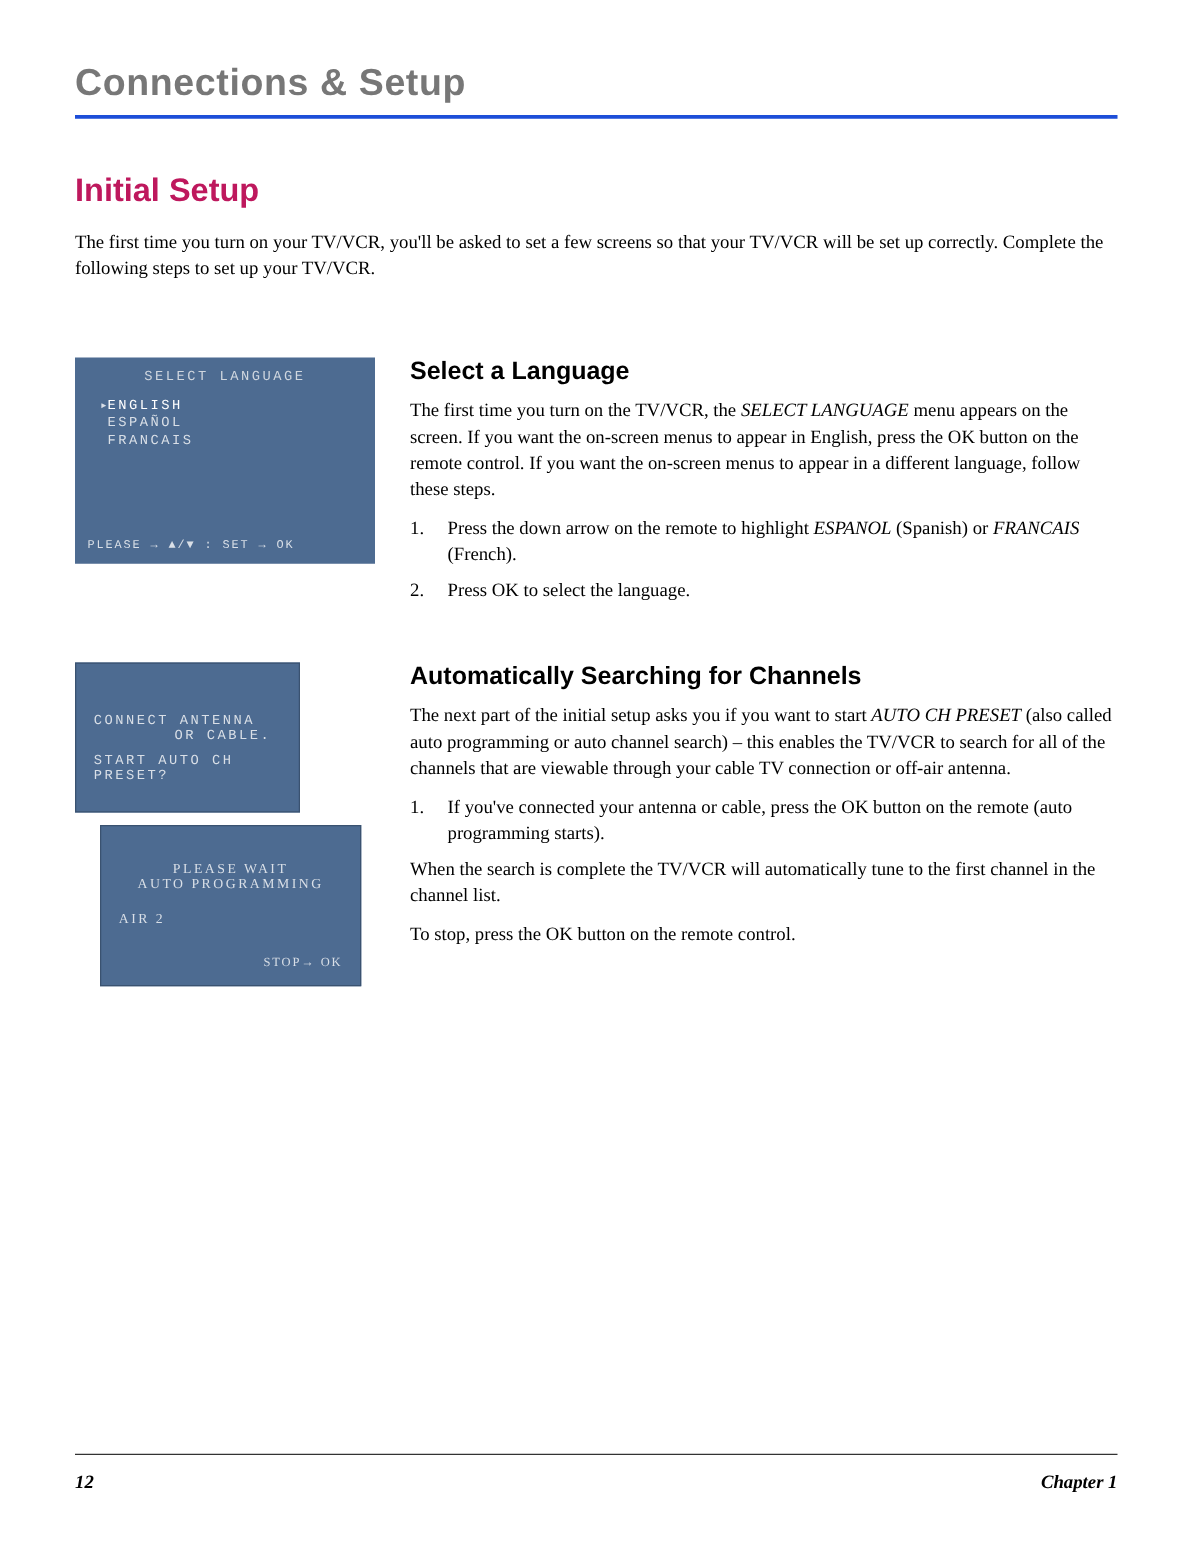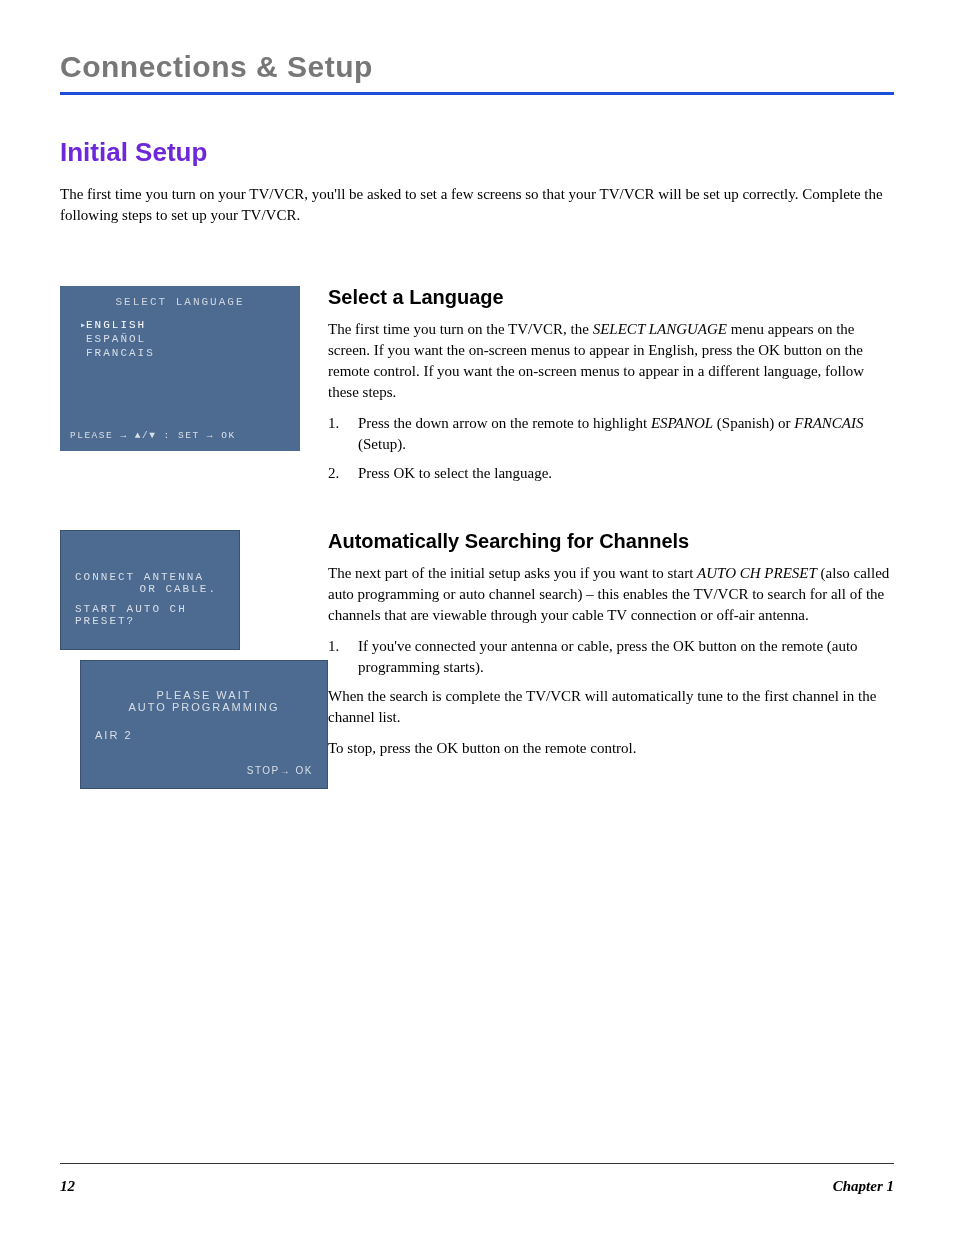--- a/index.html
+++ b/index.html
@@ -19,21 +19,21 @@
     color: #777;
     letter-spacing: 0.5px;
     border-bottom: 3px solid #1d4ed8;
     padding-bottom: 8px;
     margin-bottom: 42px;
   }
   .page-title {
     font-family: Arial, Helvetica, sans-serif;
     font-weight: bold;
     font-size: 26px;
-    color: #6d28d9;
+    color: #be185d;
     margin-bottom: 16px;
   }
   .intro-text {
     font-family: Georgia, 'Times New Roman', serif;
     font-size: 15px;
     line-height: 1.4;
     margin-bottom: 60px;
   }
   .content-row {
     display: flex;
@@ -61,24 +61,24 @@
     background: #4d6b91; color: #d9dfe7;
     font-family: "Courier New", monospace;
     font-size: 11px; letter-spacing: 2px;
     padding: 40px 14px 20px 14px;
     width: 180px; position: absolute; top: 0; left: 0;
     border: 1px solid #3a5270;
     min-height: 120px;
   }
   .osd-b {
     background: #4d6b91; color: #d9dfe7;
-    font-family: Liberation Sans, sans-serif;
+    font-family: Liberation Serif, serif;
     font-size: 11px; letter-spacing: 2px;
     padding: 28px 14px 12px 14px;
-    width: 248px; position: absolute; top: 130px; left: 20px;
+    width: 209px; position: absolute; top: 130px; left: 20px;
     border: 1px solid #3a5270;
     min-height: 120px;
   }
   .osd-a .l1, .osd-a .l2, .osd-a .l3 { text-align: left; }
   .osd-a .l2 { text-align: right; padding-right: 8px; }
   .osd-a .l3 { margin-top: 8px; }
   .osd-b .c1, .osd-b .c2 { text-align: center; }
   .osd-b .c3 { text-align: left; margin-top: 16px; }
   .osd-b .c4 { text-align: right; margin-top: 24px; font-size: 10px; letter-spacing: 1.5px; }
   .section-h {
@@ -141,21 +141,21 @@
   </div>
   <div class="text-col">
     <h2 class="section-h">Select a Language</h2>
     <p class="body-p">
       <span>The first time you turn on the TV/VCR, the </span><i>SELECT LANGUAGE</i><span> menu appears on the screen. If you want the on-screen menus to appear in English, press the OK button on the remote control.  If you want the on-screen menus to appear in a different language, follow these steps.</span>
     </p>
     <ol class="ol">
       <li>
         <span class="num">1.</span>
         <span class="txt">
-          <span>Press the down arrow on the remote to highlight </span><i>ESPANOL</i><span> (Spanish) or </span><i>FRANCAIS</i><span> (Setup).</span>
+          <span>Press the down arrow on the remote to highlight </span><i>ESPANOL</i><span> (Spanish) or </span><i>FRANCAIS</i><span> (French).</span>
         </span>
       </li>
       <li>
         <span class="num">2.</span>
         <span class="txt">Press OK to select the language.</span>
       </li>
     </ol>
   </div>
 </div>
 

